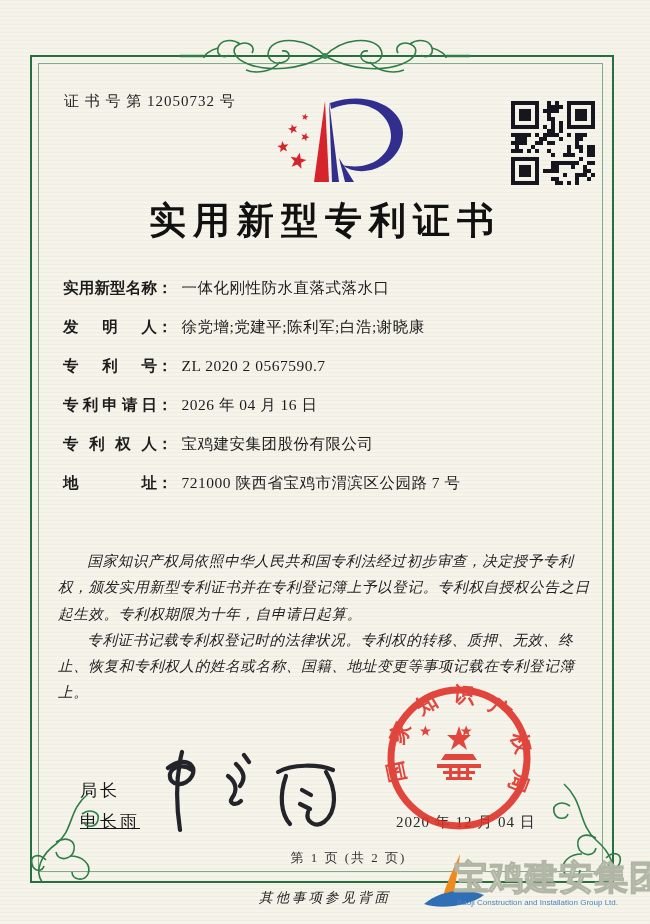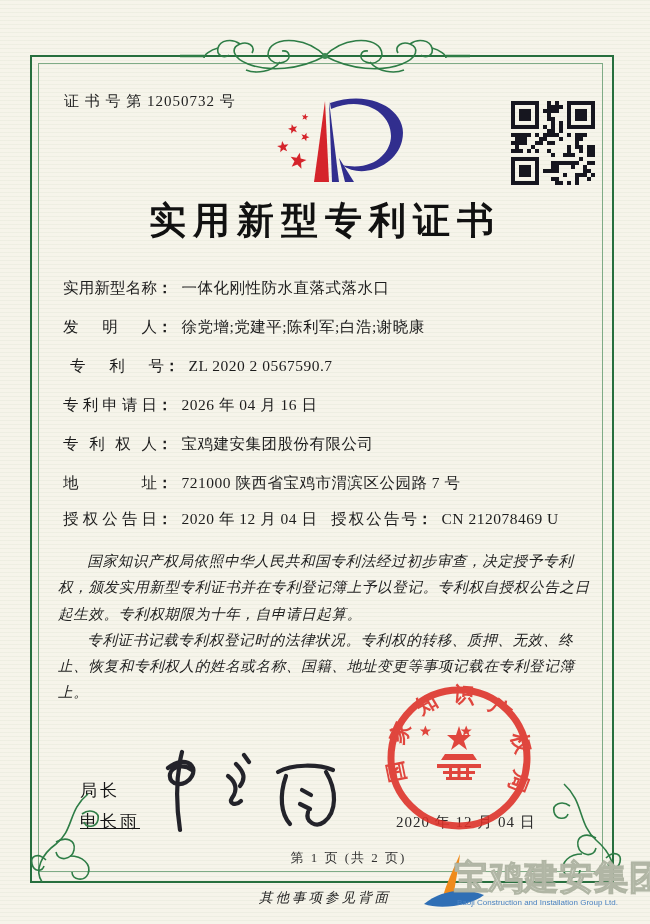--- a/index.html
+++ b/index.html
@@ -12,21 +12,21 @@
   
   .border-outer{position:absolute;left:30px;top:55px;width:580px;height:824px;
     border:2.5px solid #276f3e;}
   .border-inner{position:absolute;left:38px;top:63px;width:563px;height:807px;
     border:1px solid #7fab86;}
   .abs{position:absolute;}
   .cert-no{left:64px;top:92px;font-size:15px;letter-spacing:1px;color:#222;}
   .title{left:0;right:0;top:196px;text-align:center;font-size:37px;font-weight:bold;
     letter-spacing:7px;color:#111;}
   .frow{left:63px;font-size:15.5px;color:#1c1c1c;white-space:nowrap;}
-  .flabel{display:inline-block;width:94px;text-align:justify;text-align-last:justify;font-weight:400;}
+  .flabel{display:inline-block;width:94px;text-align:justify;text-align-last:justify;font-weight:700;}
   .fcolon{font-weight:600;margin-right:9px;}
   .fvalue{letter-spacing:0.5px;}
   .grant2{position:absolute;left:268px;top:0;}
   .paras{left:58px;top:548px;width:536px;font-size:14.6px;line-height:1.8;color:#222;
     font-style:italic;}
   .paras p{margin:0;text-indent:2em;letter-spacing:0.6px;}
   .signer{left:64px;font-size:17px;letter-spacing:3px;color:#161616;margin-left:16px;}
   .seal-date{left:396px;top:813px;font-size:15px;color:#2a2a2a;letter-spacing:1px;z-index:3;}
   .pagenum{left:0;right:0;top:849px;text-align:center;font-size:13px;color:#333;letter-spacing:2px;padding-left:47px;}
   .footnote{left:0;right:0;top:889px;text-align:center;font-size:13.5px;color:#222;
@@ -224,37 +224,31 @@
     </svg>
 
   <div class="abs title">实用新型专利证书</div>
 
   <div class="abs frow" style="top:278px;">
     <span class="flabel">实用新型名称</span><span class="fcolon">：</span><span class="fvalue">一体化刚性防水直落式落水口</span>
   </div>
   <div class="abs frow" style="top:317px;">
     <span class="flabel">发明人</span><span class="fcolon">：</span><span class="fvalue">徐党增;党建平;陈利军;白浩;谢晓康</span>
   </div>
-  <div class="abs frow" style="top:356px;margin-left:7px;">
+  <div class="abs frow" style="top:356px;">
     <span class="flabel">专利号</span><span class="fcolon">：</span><span class="fvalue">ZL 2020 2 0567590.7</span>
   </div>
   <div class="abs frow" style="top:395px;">
     <span class="flabel">专利申请日</span><span class="fcolon">：</span><span class="fvalue">2026 年 04 月 16 日</span>
   </div>
   <div class="abs frow" style="top:434px;">
     <span class="flabel">专利权人</span><span class="fcolon">：</span><span class="fvalue">宝鸡建安集团股份有限公司</span>
   </div>
   <div class="abs frow" style="top:473px;">
     <span class="flabel">地址</span><span class="fcolon">：</span><span class="fvalue">721000 陕西省宝鸡市渭滨区公园路 7 号</span>
-  </div>
-  <div class="abs frow" style="top:509px;">
-    <span class="flabel">授权公告日</span><span class="fcolon">：</span><span class="fvalue">2020 年 12 月 04 日</span>
-    <span class="grant2">
-      <span class="flabel" style="width:86px;">授权公告号</span><span class="fcolon">：</span><span class="fvalue">CN 212078469 U</span>
-    </span>
   </div>
 
   <div class="abs paras">
     <p>国家知识产权局依照中华人民共和国专利法经过初步审查，决定授予专利权，颁发实用新型专利证书并在专利登记簿上予以登记。专利权自授权公告之日起生效。专利权期限为十年，自申请日起算。</p>
     <p>专利证书记载专利权登记时的法律状况。专利权的转移、质押、无效、终止、恢复和专利权人的姓名或名称、国籍、地址变更等事项记载在专利登记簿上。</p>
   </div>
 
   <div class="abs signer" style="top:779px;">局长</div>
   <div class="abs signer" style="top:810px;text-decoration:underline;">申长雨</div>
 

